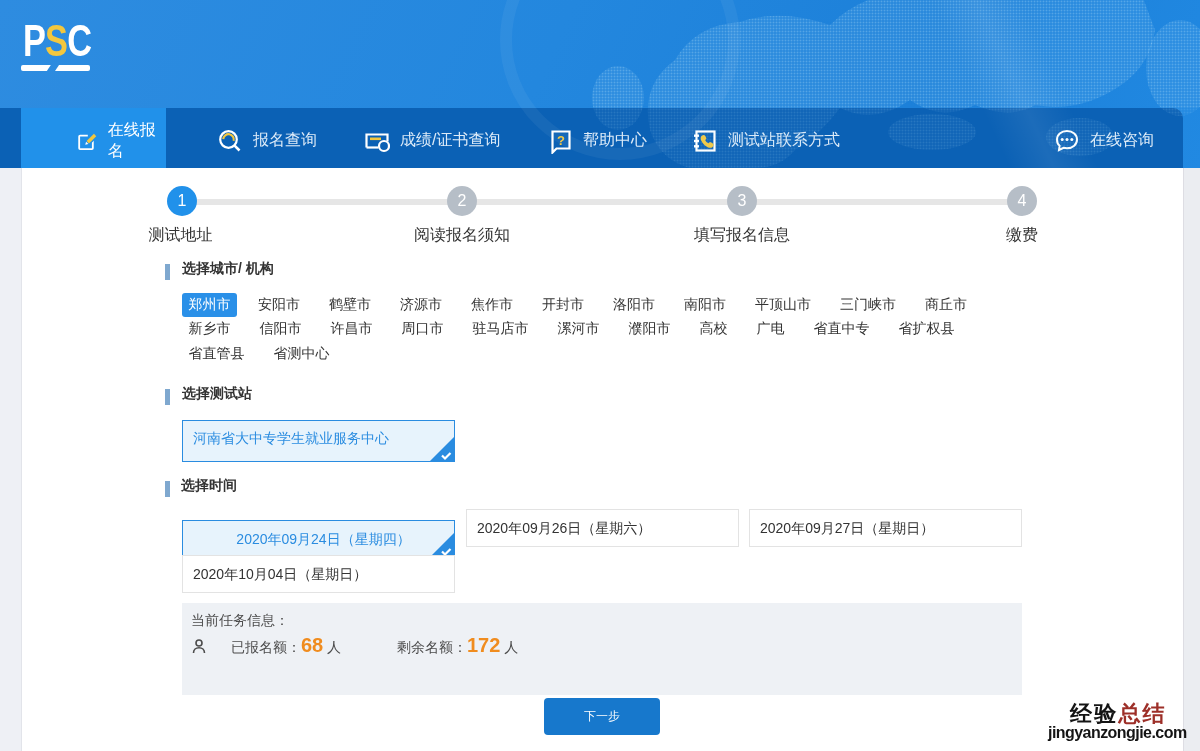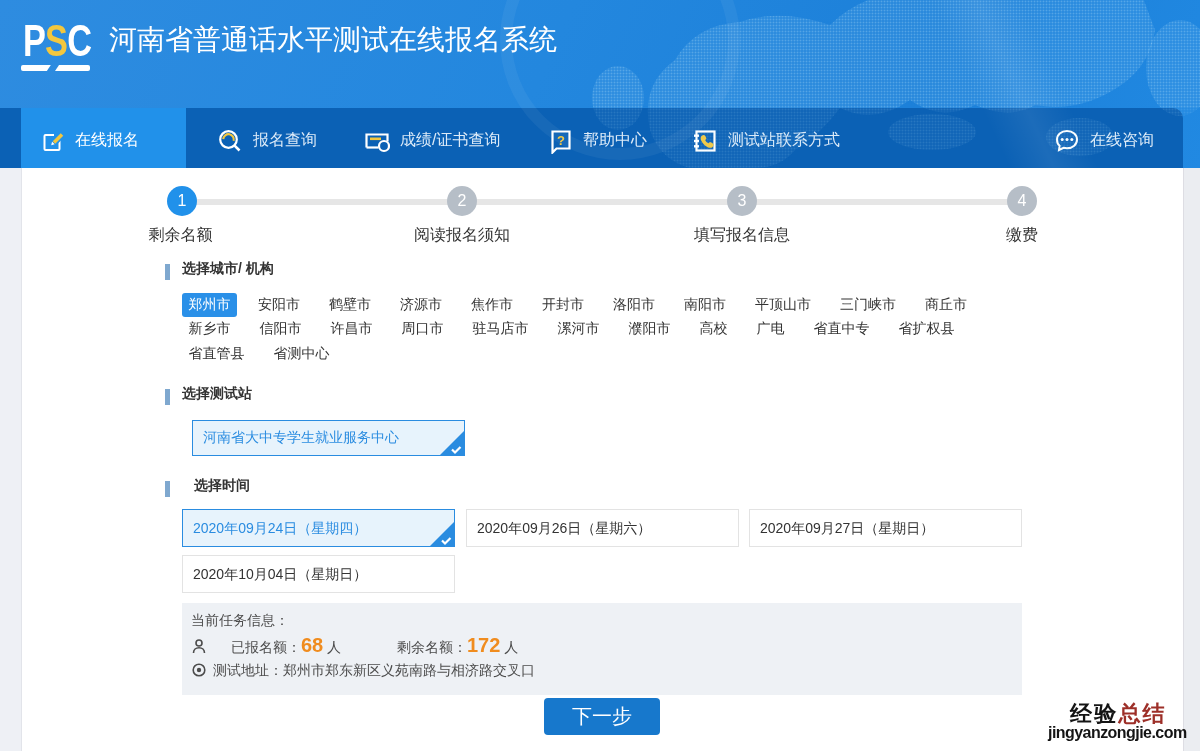--- a/index.html
+++ b/index.html
@@ -25,21 +25,21 @@
   #htitle { position:absolute; left:109px; top:21px; font-size:28px; color:#fff; letter-spacing:0;
     font-weight:normal; white-space:nowrap; }
   #hsub { position:absolute; left:109px; top:55px; font-size:14px; color:rgba(222,238,252,.62);
     letter-spacing:1.6px; white-space:nowrap; }
 
   
   #nav { position:absolute; left:0; top:108px; width:1183px; height:60px;
     background:#0b61b5; border-top-right-radius:10px; }
   .navitem { position:absolute; top:0; height:60px; display:flex; align-items:center; color:#ddebf8; font-size:16px; padding-top:5px; }
   .navitem .txt { margin-left:10px; }
-  #ni1 { left:21px; width:165px; background:#2191ea; color:#fff; padding-left:20px; }
+  #ni1 { left:21px; width:145px; background:#2191ea; color:#fff; padding-left:55px; }
   svg.nic { display:block; }
 
   
   #rstrip { position:absolute; left:1183px; top:168px; width:17px; height:583px; background:#ebedf1; border-left:1px solid #dddde3; }
   #lstrip { position:absolute; left:0; top:168px; width:22px; height:583px; background:#eef0f5; border-right:1px solid #e2e4ea; }
   #stepline { position:absolute; left:182px; top:199px; width:840px; height:6px; background:#e6e6e6; }
   .scir { position:absolute; top:186px; width:30px; height:30px; border-radius:50%;
     color:#fff; font-size:16px; text-align:center; line-height:30px; background:#b6bec7; }
   .scir.on { background:#2191ea; }
   .slab { position:absolute; top:225px; font-size:16px; color:#333; white-space:nowrap; }
@@ -59,35 +59,34 @@
   .corner { position:absolute; right:0; bottom:0; width:24px; height:24px; }
 
   
   #infobox { position:absolute; left:182px; top:603px; width:840px; height:92px; background:#eef1f5; }
   #infobox .t1 { position:absolute; left:9px; top:9px; font-size:14px; color:#4c4c4c; }
   .inum { color:#f08c1e; font-size:20px; font-weight:bold; }
   .irow { position:absolute; font-size:14px; color:#4c4c4c; }
 
   
   #nextbtn { position:absolute; left:544px; top:698px; width:116px; height:37px; background:#1778cc;
-    border-radius:4px; color:#fff; font-size:20px; text-align:center; line-height:37px; }
+    border-radius:4px; color:#fff; font-size:12px; text-align:center; line-height:37px; }
 
   
   #wm1 { position:absolute; left:1070px; top:699px; font-size:22px; font-weight:bold; color:#141414; letter-spacing:2.2px;}
   #wm1 .r { color:#9d2f28; }
   #wm2 { position:absolute; left:1048px; top:724px; font-size:16px; font-weight:bold; color:#141414; letter-spacing:-0.55px; }
 </style>
 </head>
 <body>
 
 <div id="header">
   <div id="logoP">P<span class="s">S</span>C</div>
   <div class="lbar" id="lbar1"></div>
   <div class="lbar" id="lbar2"></div>
-  <div id="htitle">河南省普通话水平测试在线报名系统</div>
 </div>
 
 <div id="nav">
   <div class="navitem" id="ni1">
     <svg class="nic" width="24" height="24" viewBox="0 0 24 24">
       <path d="M18.5 10 v10 a1 1 0 0 1 -1 1 h-13 a1 1 0 0 1 -1 -1 v-13 a1 1 0 0 1 1 -1 h8.5" fill="none" stroke="#fff" stroke-width="2"></path>
       <path d="M12.2 14.2 L20.2 6.2" stroke="#2191ea" stroke-width="7" fill="none"></path>
       <path d="M13 13.4 L21 5.4" stroke="#f3c73e" stroke-width="3.6" fill="none"></path>
       <path d="M10.2 16.2 l.9-3.4 2.5 2.5 z" fill="#fff"></path>
     </svg>
@@ -159,67 +158,60 @@
 <div id="beam"></div>
 <div id="flare"></div>
 <div id="rstrip"></div>
 <div id="lstrip"></div>
 
 <div id="stepline"></div>
 <div class="scir on" style="left:167px;">1</div>
 <div class="scir" style="left:447px;">2</div>
 <div class="scir" style="left:727px;">3</div>
 <div class="scir" style="left:1007px;">4</div>
-<div class="slab" style="left:148.5px;">剩余名额</div>
+<div class="slab" style="left:148.5px;">测试地址</div>
 <div class="slab" style="left:414px;">阅读报名须知</div>
 <div class="slab" style="left:694px;">填写报名信息</div>
 <div class="slab" style="left:1006px;">缴费</div>
 
 <div class="sbar" style="top:263.5px;"></div>
 <div class="stitle" style="left:182px; top:260px;">选择城市/ 机构</div>
 <div class="cityrow" style="top:292.5px;"><span class="citysel">郑州市</span><span>安阳市</span><span>鹤壁市</span><span>济源市</span><span>焦作市</span><span>开封市</span><span>洛阳市</span><span>南阳市</span><span>平顶山市</span><span>三门峡市</span><span>商丘市</span></div>
 <div class="cityrow" style="top:320.4px; left:188.5px;"><span>新乡市</span><span>信阳市</span><span>许昌市</span><span>周口市</span><span>驻马店市</span><span>漯河市</span><span>濮阳市</span><span>高校</span><span>广电</span><span>省直中专</span><span>省扩权县</span></div>
 <div class="cityrow" style="top:345.4px; left:188.5px;"><span>省直管县</span><span>省测中心</span></div>
 
 <div class="sbar" style="top:388.5px;"></div>
 <div class="stitle" style="left:182px; top:385px;">选择测试站</div>
-<div class="selbox" style="left:192px; top:420px; height:36px; line-height:34px;font-family:Liberation Serif, serif;">河南省大中专学生就业服务中心
+<div class="selbox" style="left:182px; top:420px; height:42px; line-height:34px;">河南省大中专学生就业服务中心
   <svg class="corner" viewBox="0 0 24 24">
       <path d="M24 0 L24 24 L0 24 z" fill="#2a8ce0"></path>
       <path d="M12 18.5 l3 3 l5.5-5.5" stroke="#fff" stroke-width="2.2" fill="none"></path>
     </svg>
 </div>
 
 <div class="sbar" style="top:480.5px;"></div>
-<div class="stitle" style="left:194px; top:477px;">选择时间</div>
-<div class="selbox" style="left:182px; top:509px;">2020年09月24日（星期四）
+<div class="stitle" style="left:181px; top:477px;">选择时间</div>
+<div class="selbox" style="left:182px; top:520px;text-align:center;">2020年09月24日（星期四）
   <svg class="corner" viewBox="0 0 24 24">
       <path d="M24 0 L24 24 L0 24 z" fill="#2a8ce0"></path>
       <path d="M12 18.5 l3 3 l5.5-5.5" stroke="#fff" stroke-width="2.2" fill="none"></path>
     </svg>
 </div>
 <div class="whtbox" style="left:466px; top:509px;">2020年09月26日（星期六）</div>
 <div class="whtbox" style="left:749px; top:509px;">2020年09月27日（星期日）</div>
 <div class="whtbox" style="left:182px; top:555px;">2020年10月04日（星期日）</div>
 
 <div id="infobox">
   <div class="t1">当前任务信息：</div>
   <div class="irow" style="left:10px; top:31px; height:22px; line-height:22px;">
     <svg width="14" height="15" viewBox="0 0 14 15" style="vertical-align:-2px;">
       <circle cx="7" cy="4" r="3" fill="none" stroke="#4c4c4c" stroke-width="1.6"></circle>
       <path d="M1.5 14 c0-3.2 2.4-5.2 5.5-5.2 s5.5 2 5.5 5.2" fill="none" stroke="#4c4c4c" stroke-width="1.6"></path>
     </svg>
     <span style="margin-left:21px;">已报名额：</span><span class="inum">68</span> 人
     <span style="margin-left:52px;">剩余名额：</span><span class="inum">172</span> 人
   </div>
-  <div class="irow" style="left:10px; top:57px; height:20px; line-height:20px;">
-    <svg width="14" height="14" viewBox="0 0 14 14" style="vertical-align:-2px;">
-      <circle cx="7" cy="7" r="5.8" fill="none" stroke="#4c4c4c" stroke-width="1.6"></circle>
-      <circle cx="7" cy="7" r="2.2" fill="#4c4c4c"></circle>
-    </svg>
-    <span style="margin-left:3px;">测试地址：郑州市郑东新区义苑南路与相济路交叉口</span>
-  </div>
 </div>
 
 <div id="nextbtn">下一步</div>
 
 <div id="wm1">经验<span class="r">总结</span></div>
 <div id="wm2">jingyanzongjie.com</div>
 
 </body></html>

